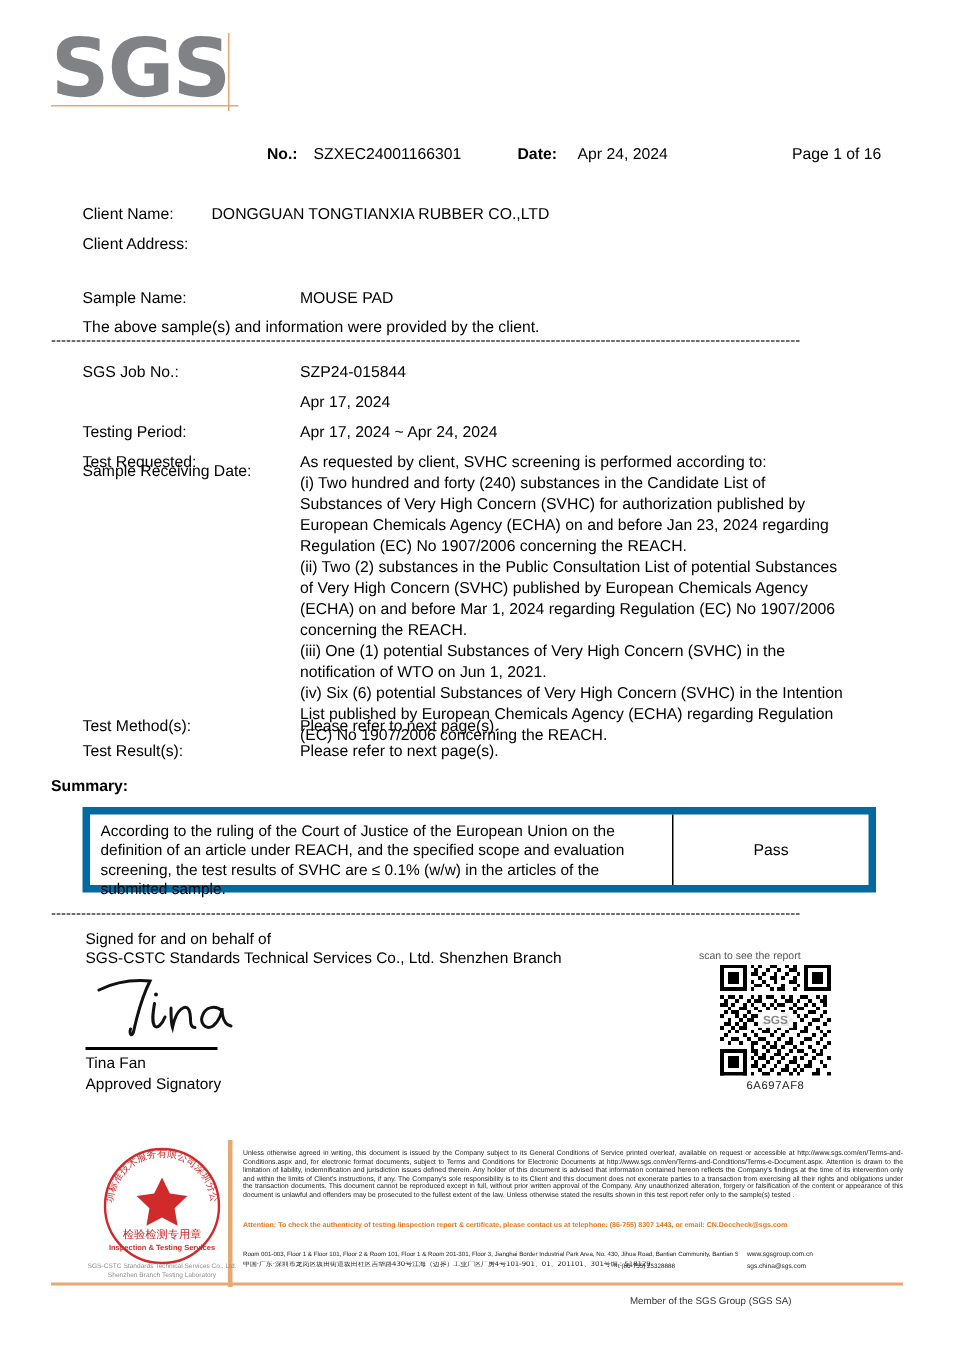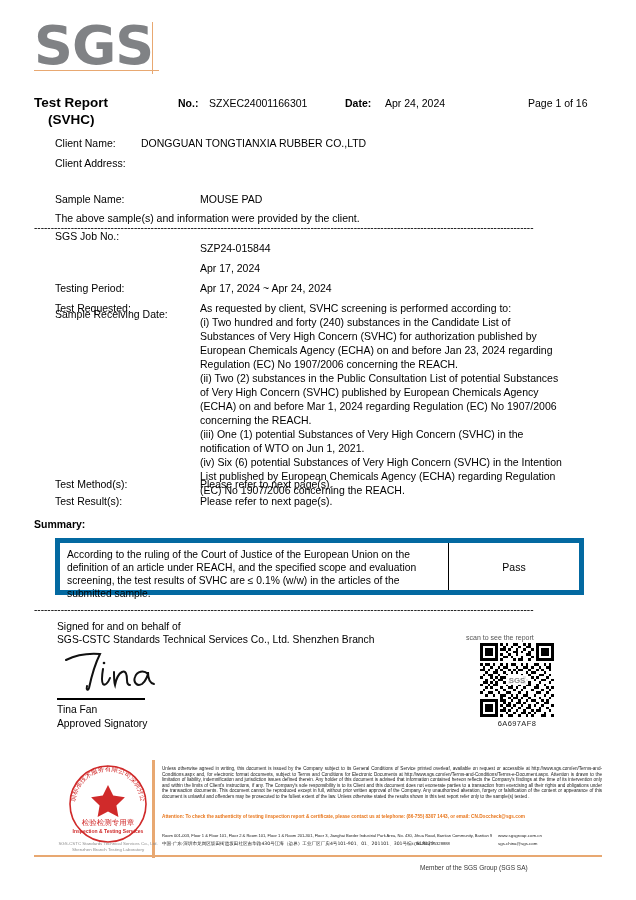--- a/index.html
+++ b/index.html
@@ -278,43 +278,39 @@
 <body>
 
 <div class="page">
 
   <div class="logo-block">
     <div class="logo-text">SGS</div>
   </div>
   <div class="logo-rule"></div>
   <div class="logo-tick"></div>
 
-  <div class="title">
-    <div>Test Report</div>
-    <div class="l2">(SVHC)</div>
-  </div>
   <div class="hdr-no-label">No.:</div>
   <div class="hdr-no-value">SZXEC24001166301</div>
   <div class="hdr-date-label">Date:</div>
   <div class="hdr-date-value">Apr 24, 2024</div>
   <div class="hdr-page">Page 1 of 16</div>
 
   <div class="field-label" style="left:55px; top:136px;">Client Name:</div>
   <div class="field-value" style="left:141px; top:136px;">DONGGUAN TONGTIANXIA RUBBER CO.,LTD</div>
 
   <div class="field-label" style="left:55px; top:156px;">Client Address:</div>
 
   <div class="field-label" style="left:55px; top:192px;">Sample Name:</div>
   <div class="field-value" style="left:200px; top:192px;">MOUSE PAD</div>
 
   <div class="field-value" style="left:55px; top:211px;">The above sample(s) and information were provided by the client.</div>
 
   <div class="divider" style="top:222px;">------------------------------------------------------------------------------------------------------------------------------------------------------</div>
 
-  <div class="field-label" style="left:55px; top:229px;">SGS Job No.:</div>
+  <div class="field-label" style="left:55px; top:241px;">SGS Job No.:</div>
   <div class="field-value" style="left:200px; top:241px;">SZP24-015844</div>
 
   <div class="field-label" style="left:55px; top:265px;margin-top:42px;">Sample Receiving Date:</div>
   <div class="field-value" style="left:200px; top:261px;">Apr 17, 2024</div>
 
   <div class="field-label" style="left:55px; top:281px;">Testing Period:</div>
   <div class="field-value" style="left:200px; top:281px;">Apr 17, 2024 ~ Apr 24, 2024</div>
 
   <div class="field-label" style="left:55px; top:301px;">Test Requested:</div>
   <div class="field-value wrap-value" style="left:200px; top:301px; width:404px;">As requested by client, SVHC screening is performed according to:

